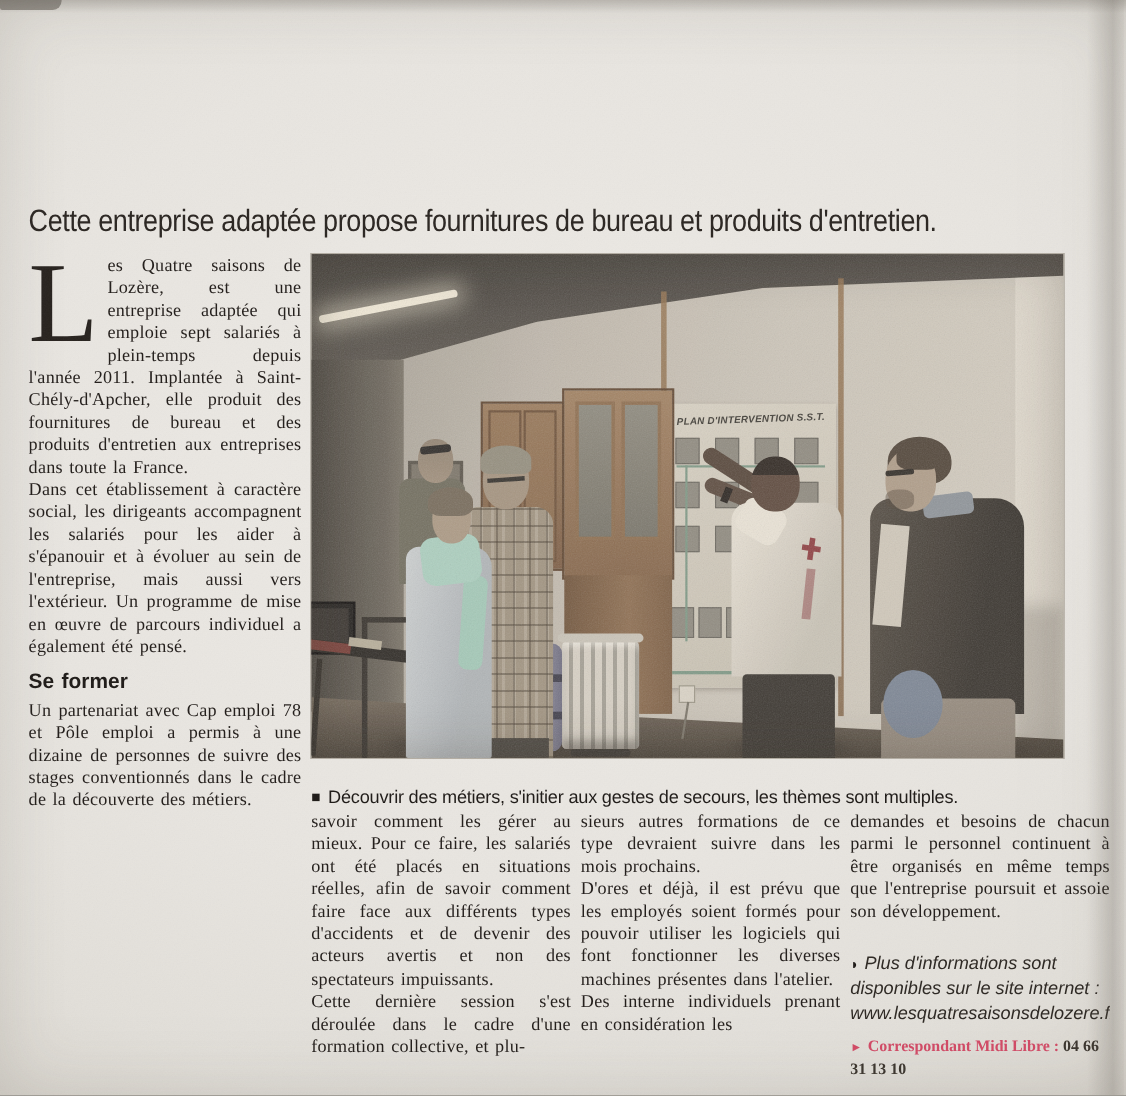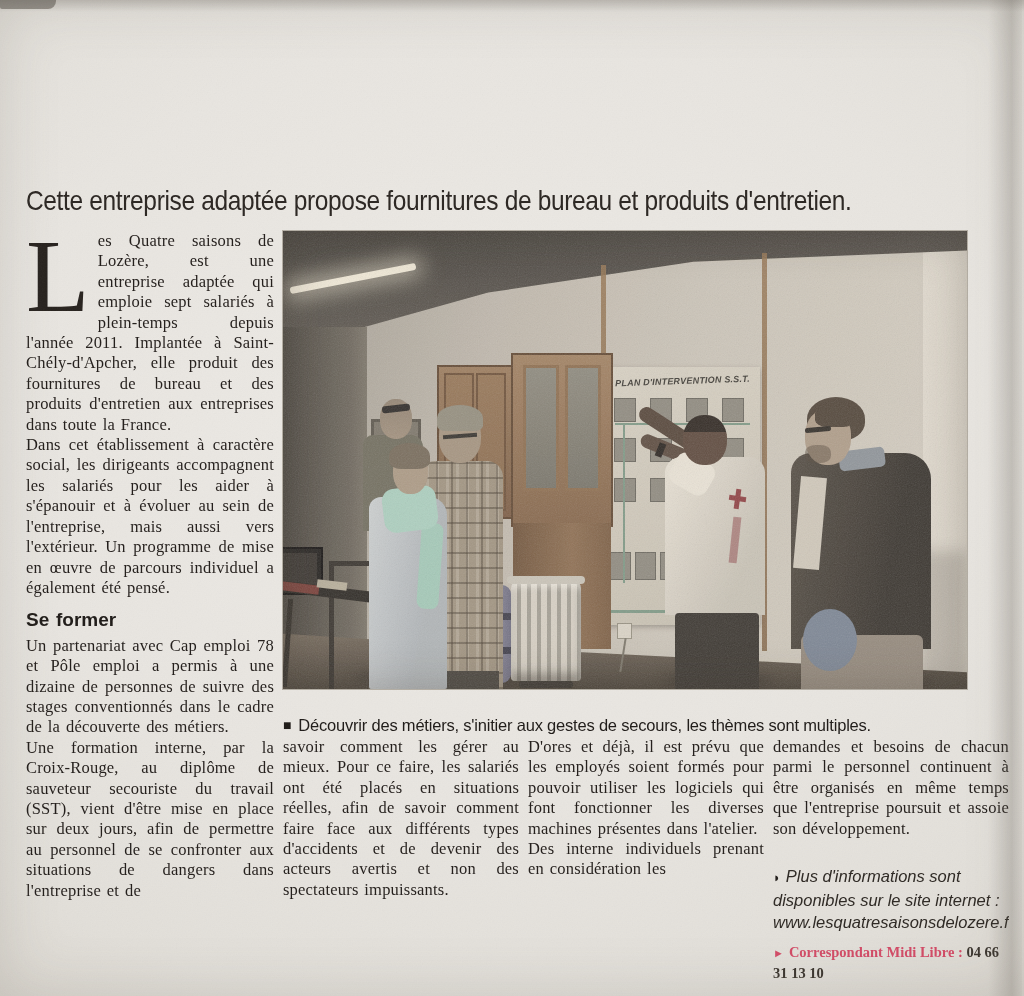--- a/index.html
+++ b/index.html
@@ -203,21 +203,20 @@
   <div class="scan-top"></div>
   <div class="scan-corner"></div>
 
   <div class="standfirst">Cette entreprise adaptée propose fournitures de bureau et produits d'entretien.</div>
 
   <div class="col1 bodytext">
     <p><span class="dropcap">L</span><span>es Quatre saisons de Lozère, est une entreprise adaptée qui emploie sept salariés à plein-temps depuis l'année 2011. Implantée à Saint-Chély-d'Apcher, elle produit des fournitures de bureau et des produits d'entretien aux entreprises dans toute la France.</span></p>
     <p>Dans cet établissement à caractère social, les dirigeants accompagnent les salariés pour les aider à s'épanouir et à évoluer au sein de l'entreprise, mais aussi vers l'extérieur. Un programme de mise en œuvre de parcours individuel a également été pensé.</p>
     <p class="crosshead">Se former</p>
     <p>Un partenariat avec Cap emploi 78 et Pôle emploi a permis à une dizaine de personnes de suivre des stages conventionnés dans le cadre de la découverte des métiers.</p>
-    <p>Une formation interne, par la Croix-Rouge, au diplôme de sauveteur secouriste du travail (SST), vient d'être mise en place sur deux jours, afin de permettre au personnel de se confronter aux situations de dangers dans l'entreprise et de</p>
   </div>
 
   <div class="photo">
     <div class="scene">
       <div class="wall"></div>
       <div class="wall-bright"></div>
       <div class="ceiling"></div>
       <div class="light-tube"></div>
       <div class="left-wall"></div>
       <div class="door"></div>
@@ -330,22 +329,24 @@
       <rect width="684" height="458" filter="url(#n1)"></rect>
     </svg>
   </div>
 
   <div class="caption">
     <span class="sq">■</span><span>Découvrir des métiers, s'initier aux gestes de secours, les thèmes sont multiples.</span>
   </div>
 
   <div class="colB col2 bodytext">
     <p>savoir comment les gérer au mieux. Pour ce faire, les salariés ont été placés en situations réelles, afin de savoir comment faire face aux différents types d'accidents et de devenir des acteurs avertis et non des spectateurs impuissants.</p>
+    <p>Cette dernière session s'est déroulée dans le cadre d'une formation collective, et plu-</p>
   </div>
   <div class="colB col3 bodytext">
+    <p>sieurs autres formations de ce type devraient suivre dans les mois prochains.</p>
     <p>D'ores et déjà, il est prévu que les employés soient formés pour pouvoir utiliser les logiciels qui font fonctionner les diverses machines présentes dans l'atelier.</p>
     <p>Des interne individuels prenant en considération les</p>
   </div>
   <div class="colB col4 bodytext">
     <p>demandes et besoins de chacun parmi le personnel continuent à être organisés en même temps que l'entreprise poursuit et assoie son développement.</p>
     <p class="info-note"><span class="info-marker">◗</span><span>Plus d'informations sont disponibles sur le site internet : www.lesquatresaisonsdelozere.fr.</span></p>
     <p class="correspondent"><span class="corr-marker">►</span><span class="corr-label">Correspondant Midi Libre :</span> <span class="corr-value">04 66 31 13 10</span></p>
   </div>
 
   <div class="crease-right"></div>

